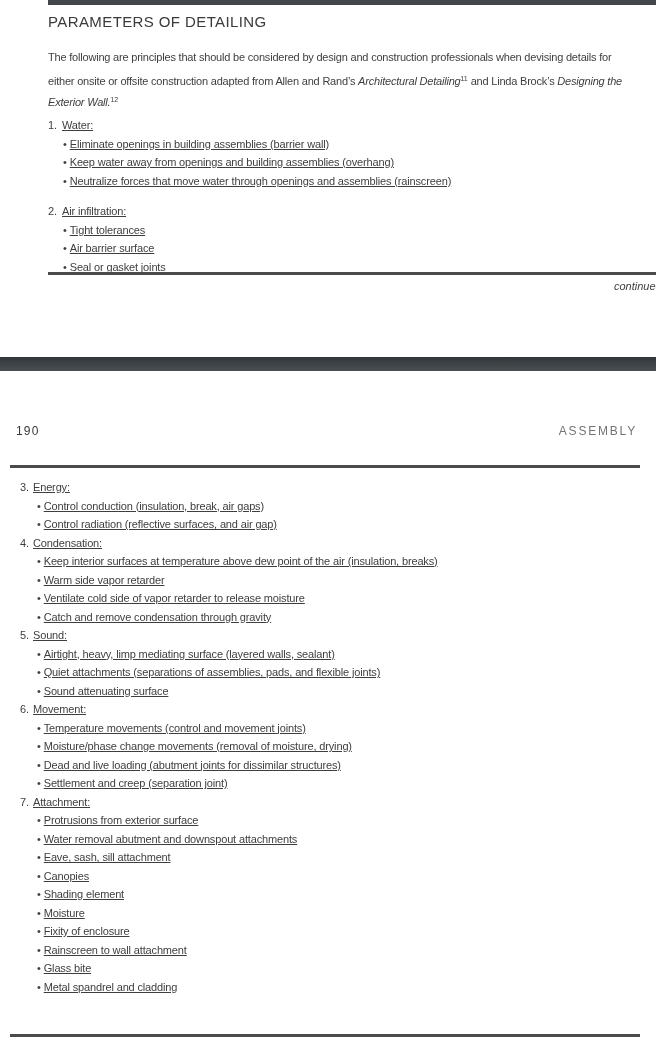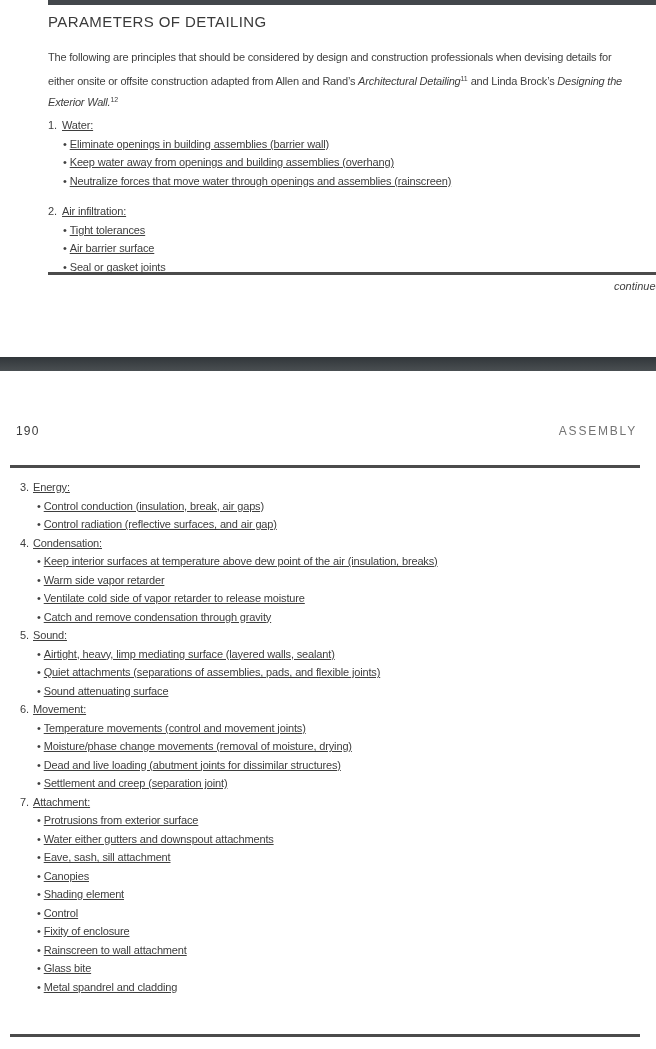--- a/index.html
+++ b/index.html
@@ -88,24 +88,24 @@
     <div class="row bullet-row"><span class="bullet">•</span><span class="btext">Airtight, heavy, limp mediating surface (layered walls, sealant)</span></div>
     <div class="row bullet-row"><span class="bullet">•</span><span class="btext">Quiet attachments (separations of assemblies, pads, and flexible joints)</span></div>
     <div class="row bullet-row"><span class="bullet">•</span><span class="btext">Sound attenuating surface</span></div>
     <div class="row num-row"><span class="num">6.</span><span>Movement:</span></div>
     <div class="row bullet-row"><span class="bullet">•</span><span class="btext">Temperature movements (control and movement joints)</span></div>
     <div class="row bullet-row"><span class="bullet">•</span><span class="btext">Moisture/phase change movements (removal of moisture, drying)</span></div>
     <div class="row bullet-row"><span class="bullet">•</span><span class="btext">Dead and live loading (abutment joints for dissimilar structures)</span></div>
     <div class="row bullet-row"><span class="bullet">•</span><span class="btext">Settlement and creep (separation joint)</span></div>
     <div class="row num-row"><span class="num">7.</span><span>Attachment:</span></div>
     <div class="row bullet-row"><span class="bullet">•</span><span class="btext">Protrusions from exterior surface</span></div>
-    <div class="row bullet-row"><span class="bullet">•</span><span class="btext">Water either gutters and downspout attachments</span></div>
+    <div class="row bullet-row"><span class="bullet">•</span><span class="btext">Water removal abutment and downspout attachments</span></div>
     <div class="row bullet-row"><span class="bullet">•</span><span class="btext">Eave, sash, sill attachment</span></div>
     <div class="row bullet-row"><span class="bullet">•</span><span class="btext">Canopies</span></div>
     <div class="row bullet-row"><span class="bullet">•</span><span class="btext">Shading element</span></div>
-    <div class="row bullet-row"><span class="bullet">•</span><span class="btext">Control</span></div>
+    <div class="row bullet-row"><span class="bullet">•</span><span class="btext">Moisture</span></div>
     <div class="row bullet-row"><span class="bullet">•</span><span class="btext">Fixity of enclosure</span></div>
     <div class="row bullet-row"><span class="bullet">•</span><span class="btext">Rainscreen to wall attachment</span></div>
     <div class="row bullet-row"><span class="bullet">•</span><span class="btext">Glass bite</span></div>
     <div class="row bullet-row"><span class="bullet">•</span><span class="btext">Metal spandrel and cladding</span></div>
   </div>
 
 <div class="abs" id="page2-rule-bottom"></div>
 
 </body></html>

